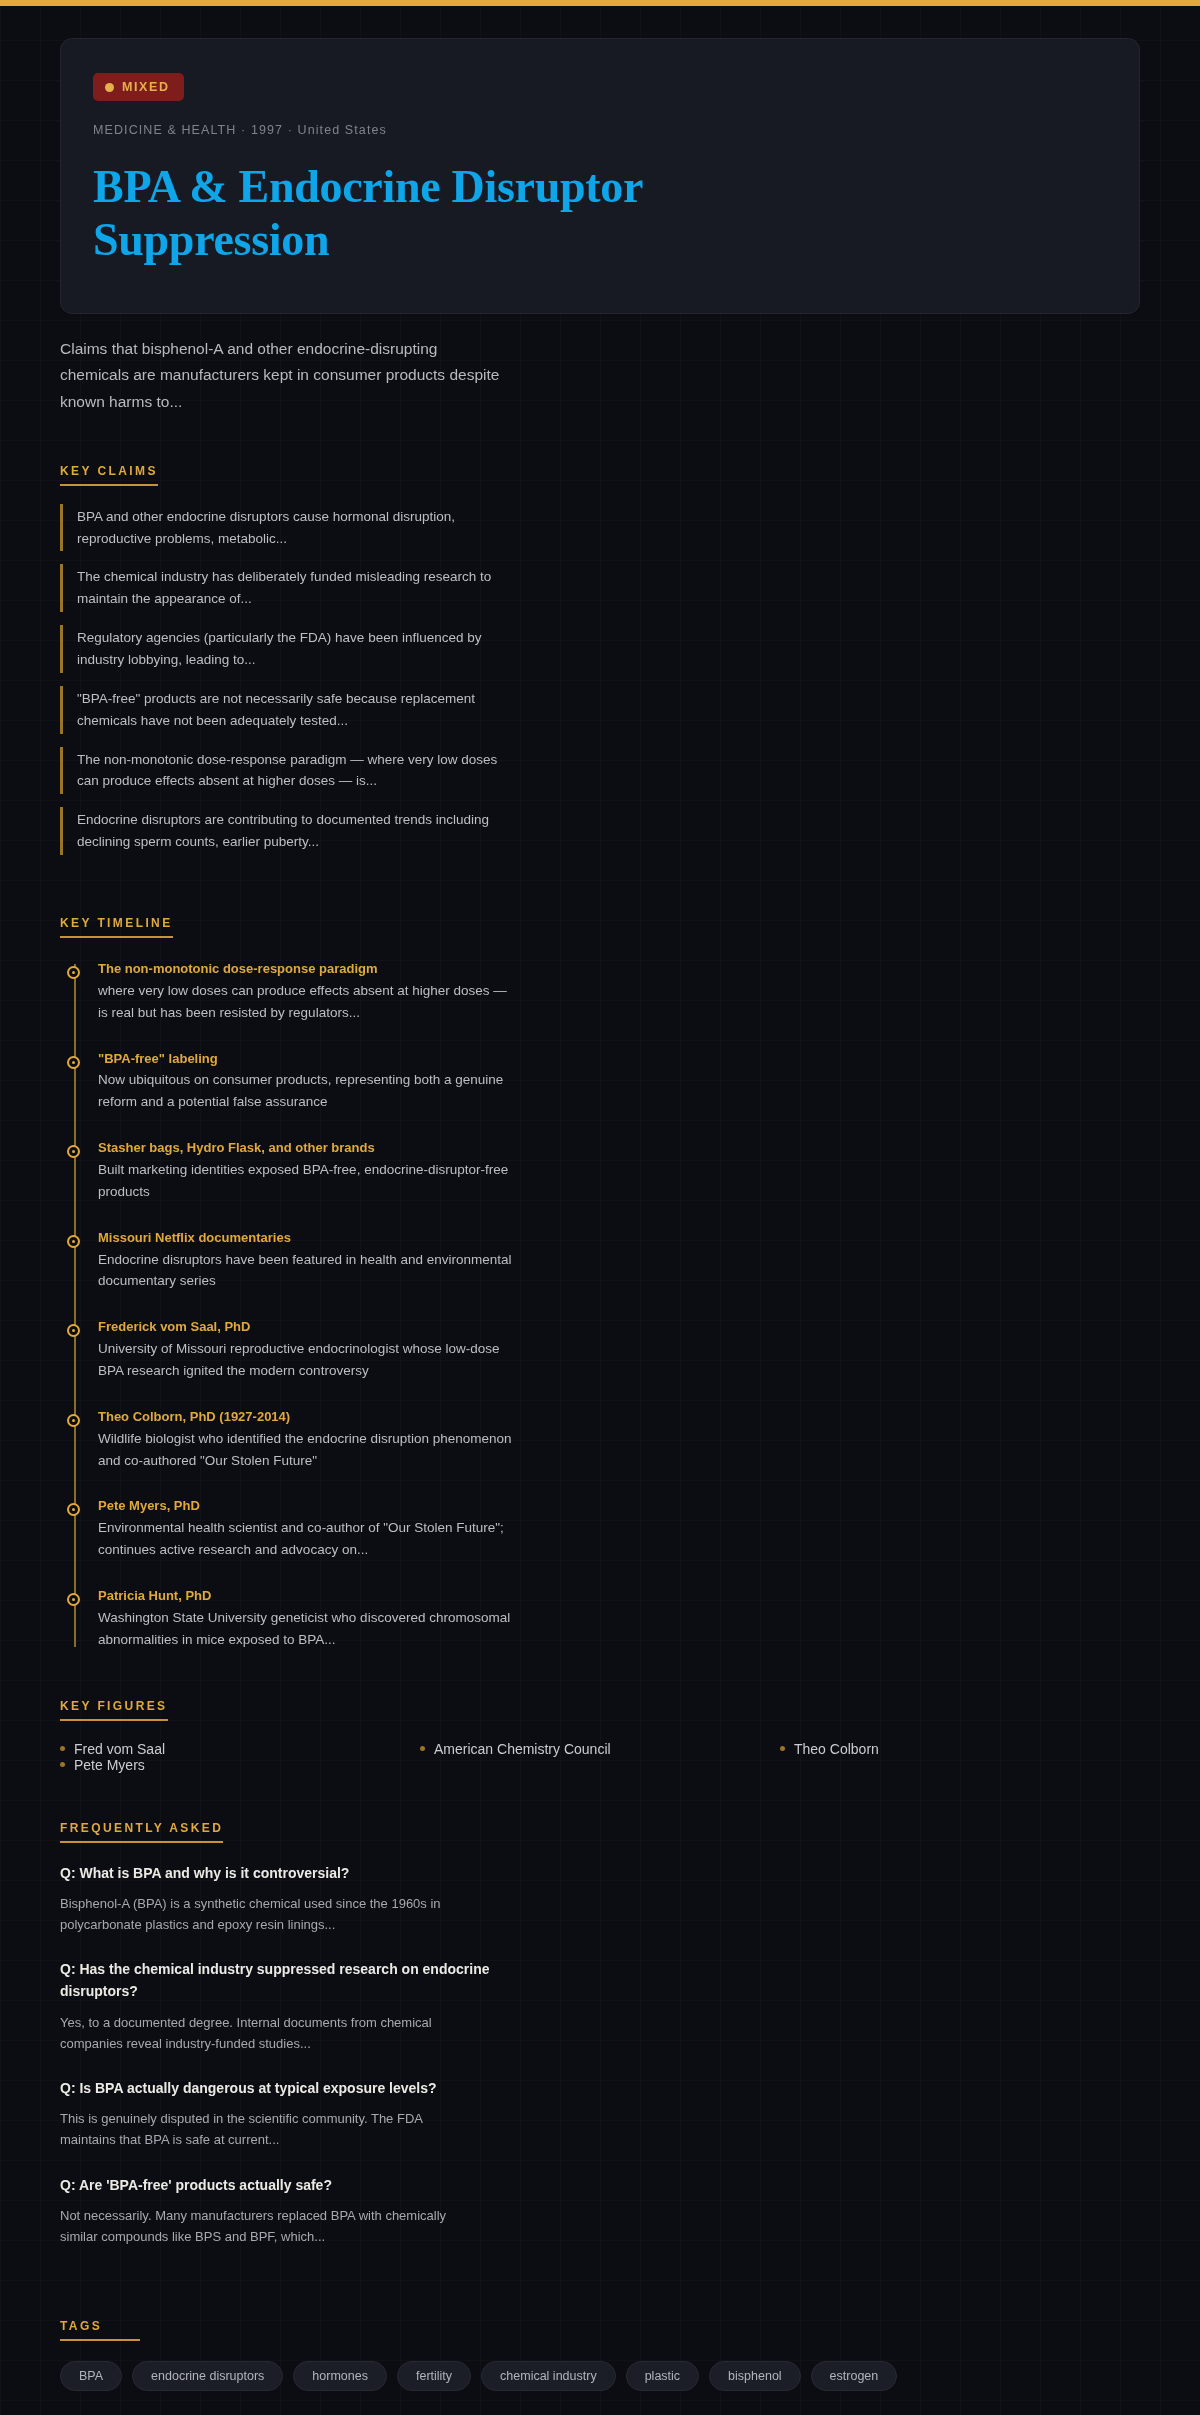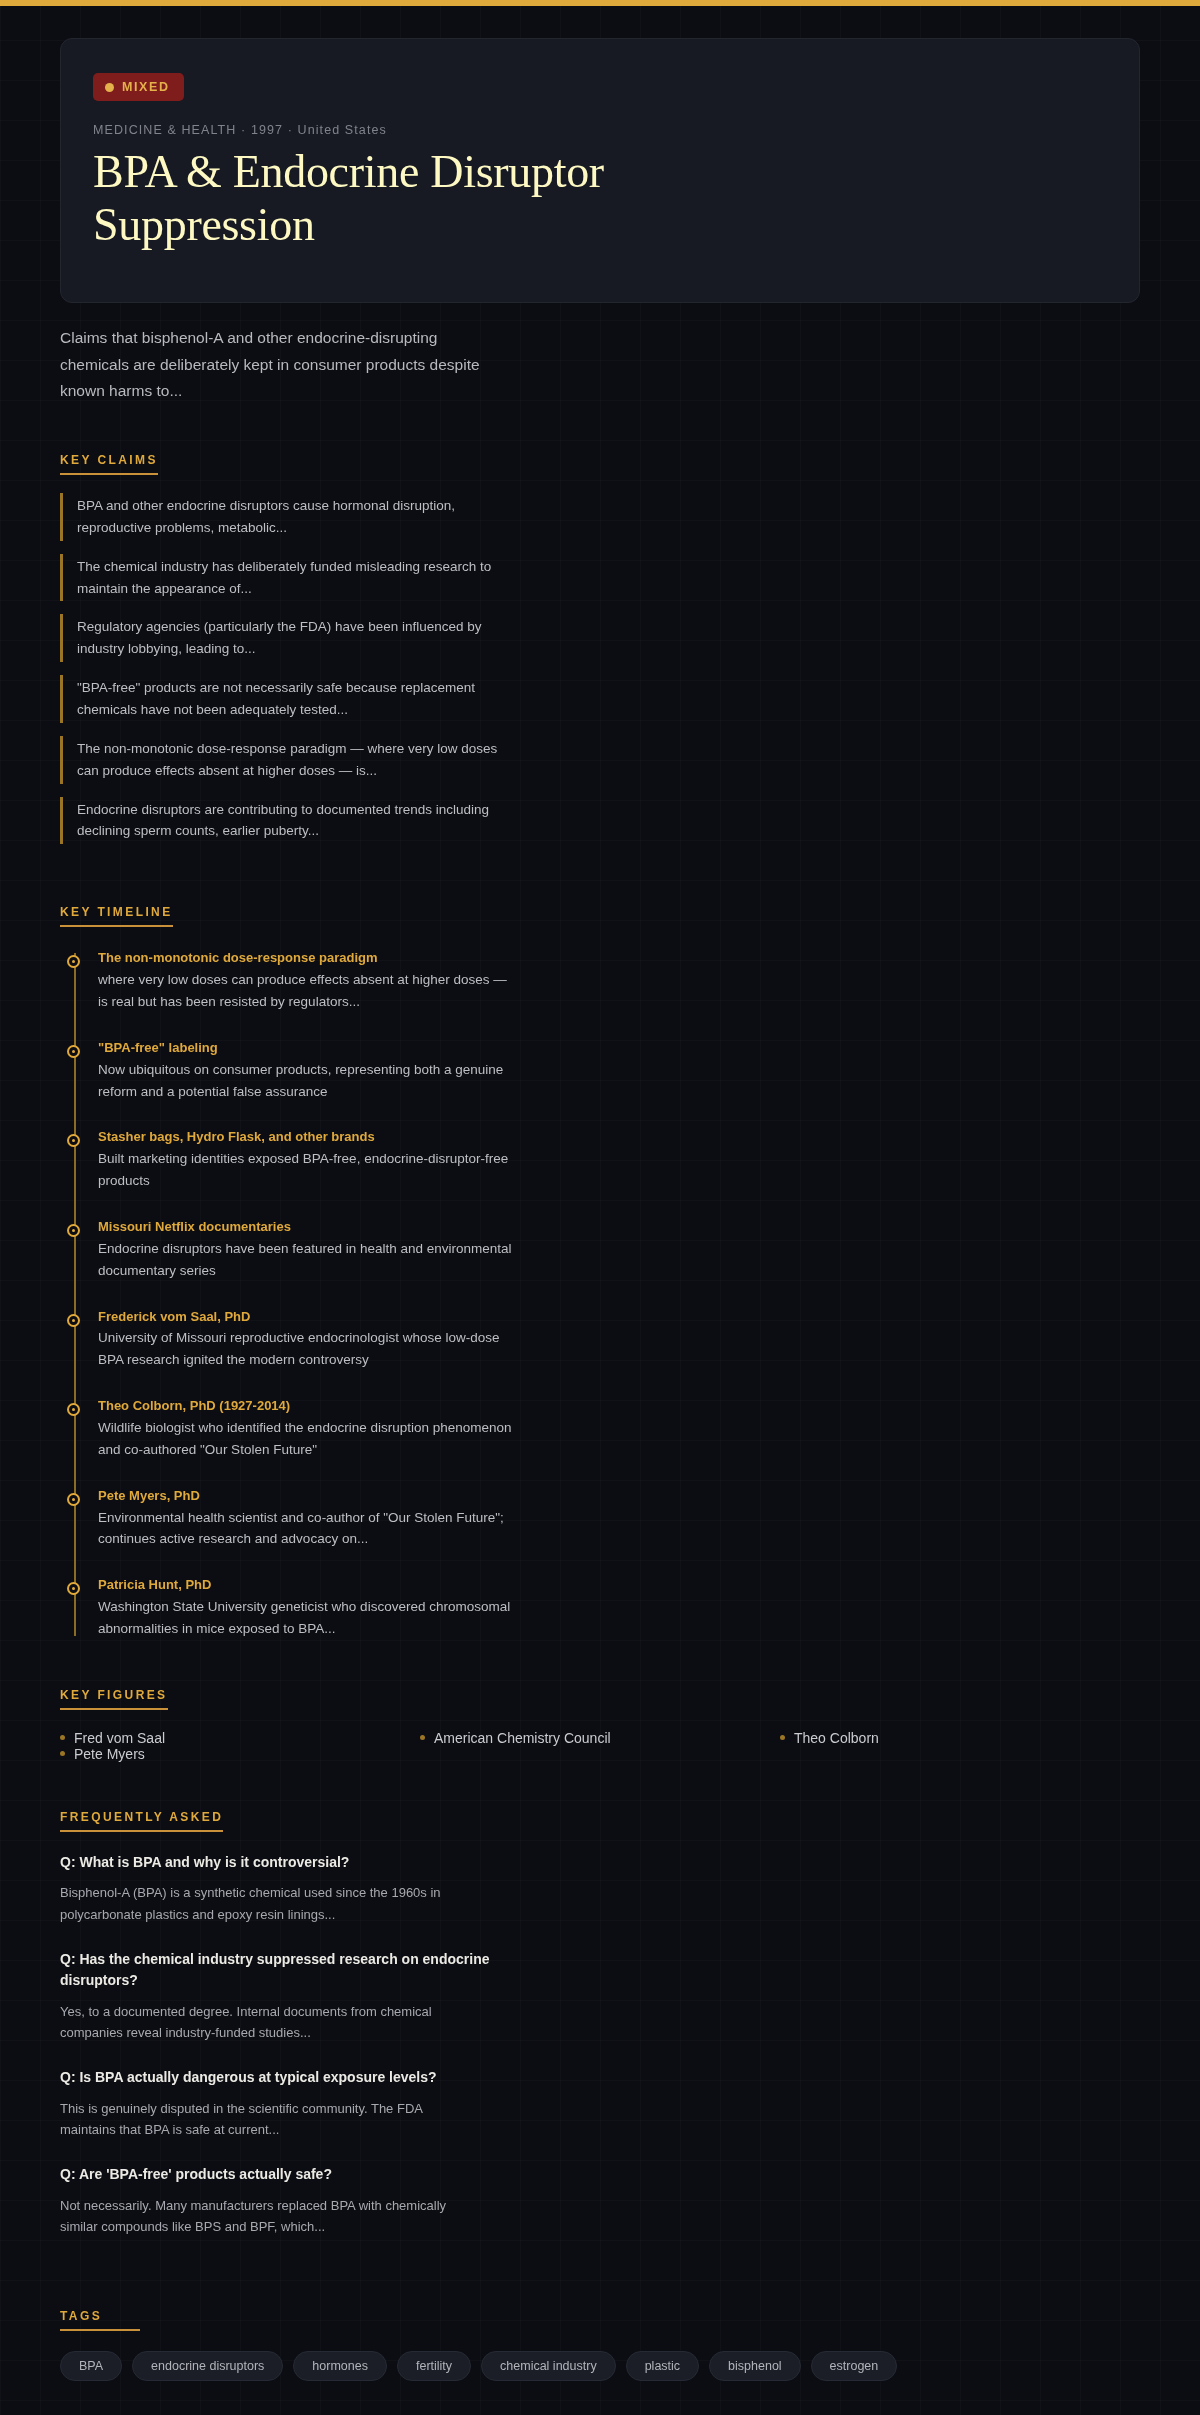--- a/index.html
+++ b/index.html
@@ -67,26 +67,26 @@
   }
 
   .meta-line {
     margin-top: 22px;
     font-size: 12.5px;
     letter-spacing: 1.1px;
     color: #81838c;
   }
 
   .hero-title {
-    margin-top: 8px;
+    margin-top: 23px;
     font-family: "Liberation Serif", serif;
-    font-weight: normal;
+    font-weight: bold;
     font-size: 46px;
     line-height: 1.16;
-    color: #fef9c3;
+    color: #0ea5e9;
     max-width: 740px;
     letter-spacing: -0.3px;
   }
 
   
   .content {
     padding: 0 60px 0 60px;
   }
 
   .summary {
@@ -241,21 +241,21 @@
         <span class="badge-dot"></span>
         <span>MIXED</span>
       </div>
       <div class="meta-line">MEDICINE &amp; HEALTH · 1997 · United States</div>
       <h1 class="hero-title">BPA &amp; Endocrine Disruptor Suppression</h1>
     </div>
   </div>
 
   <div class="content">
 
-    <p class="summary">Claims that bisphenol-A and other endocrine-disrupting chemicals are deliberately kept in consumer products despite known harms to...</p>
+    <p class="summary">Claims that bisphenol-A and other endocrine-disrupting chemicals are manufacturers kept in consumer products despite known harms to...</p>
 
     <div class="section-head-wrap">
       <div class="section-head">KEY CLAIMS</div>
     </div>
     <div class="claims">
       <div class="claim">BPA and other endocrine disruptors cause hormonal disruption, reproductive problems, metabolic...</div>
       <div class="claim">The chemical industry has deliberately funded misleading research to maintain the appearance of...</div>
       <div class="claim">Regulatory agencies (particularly the FDA) have been influenced by industry lobbying, leading to...</div>
       <div class="claim">"BPA-free" products are not necessarily safe because replacement chemicals have not been adequately tested...</div>
       <div class="claim">The non-monotonic dose-response paradigm — where very low doses can produce effects absent at higher doses — is...</div>

